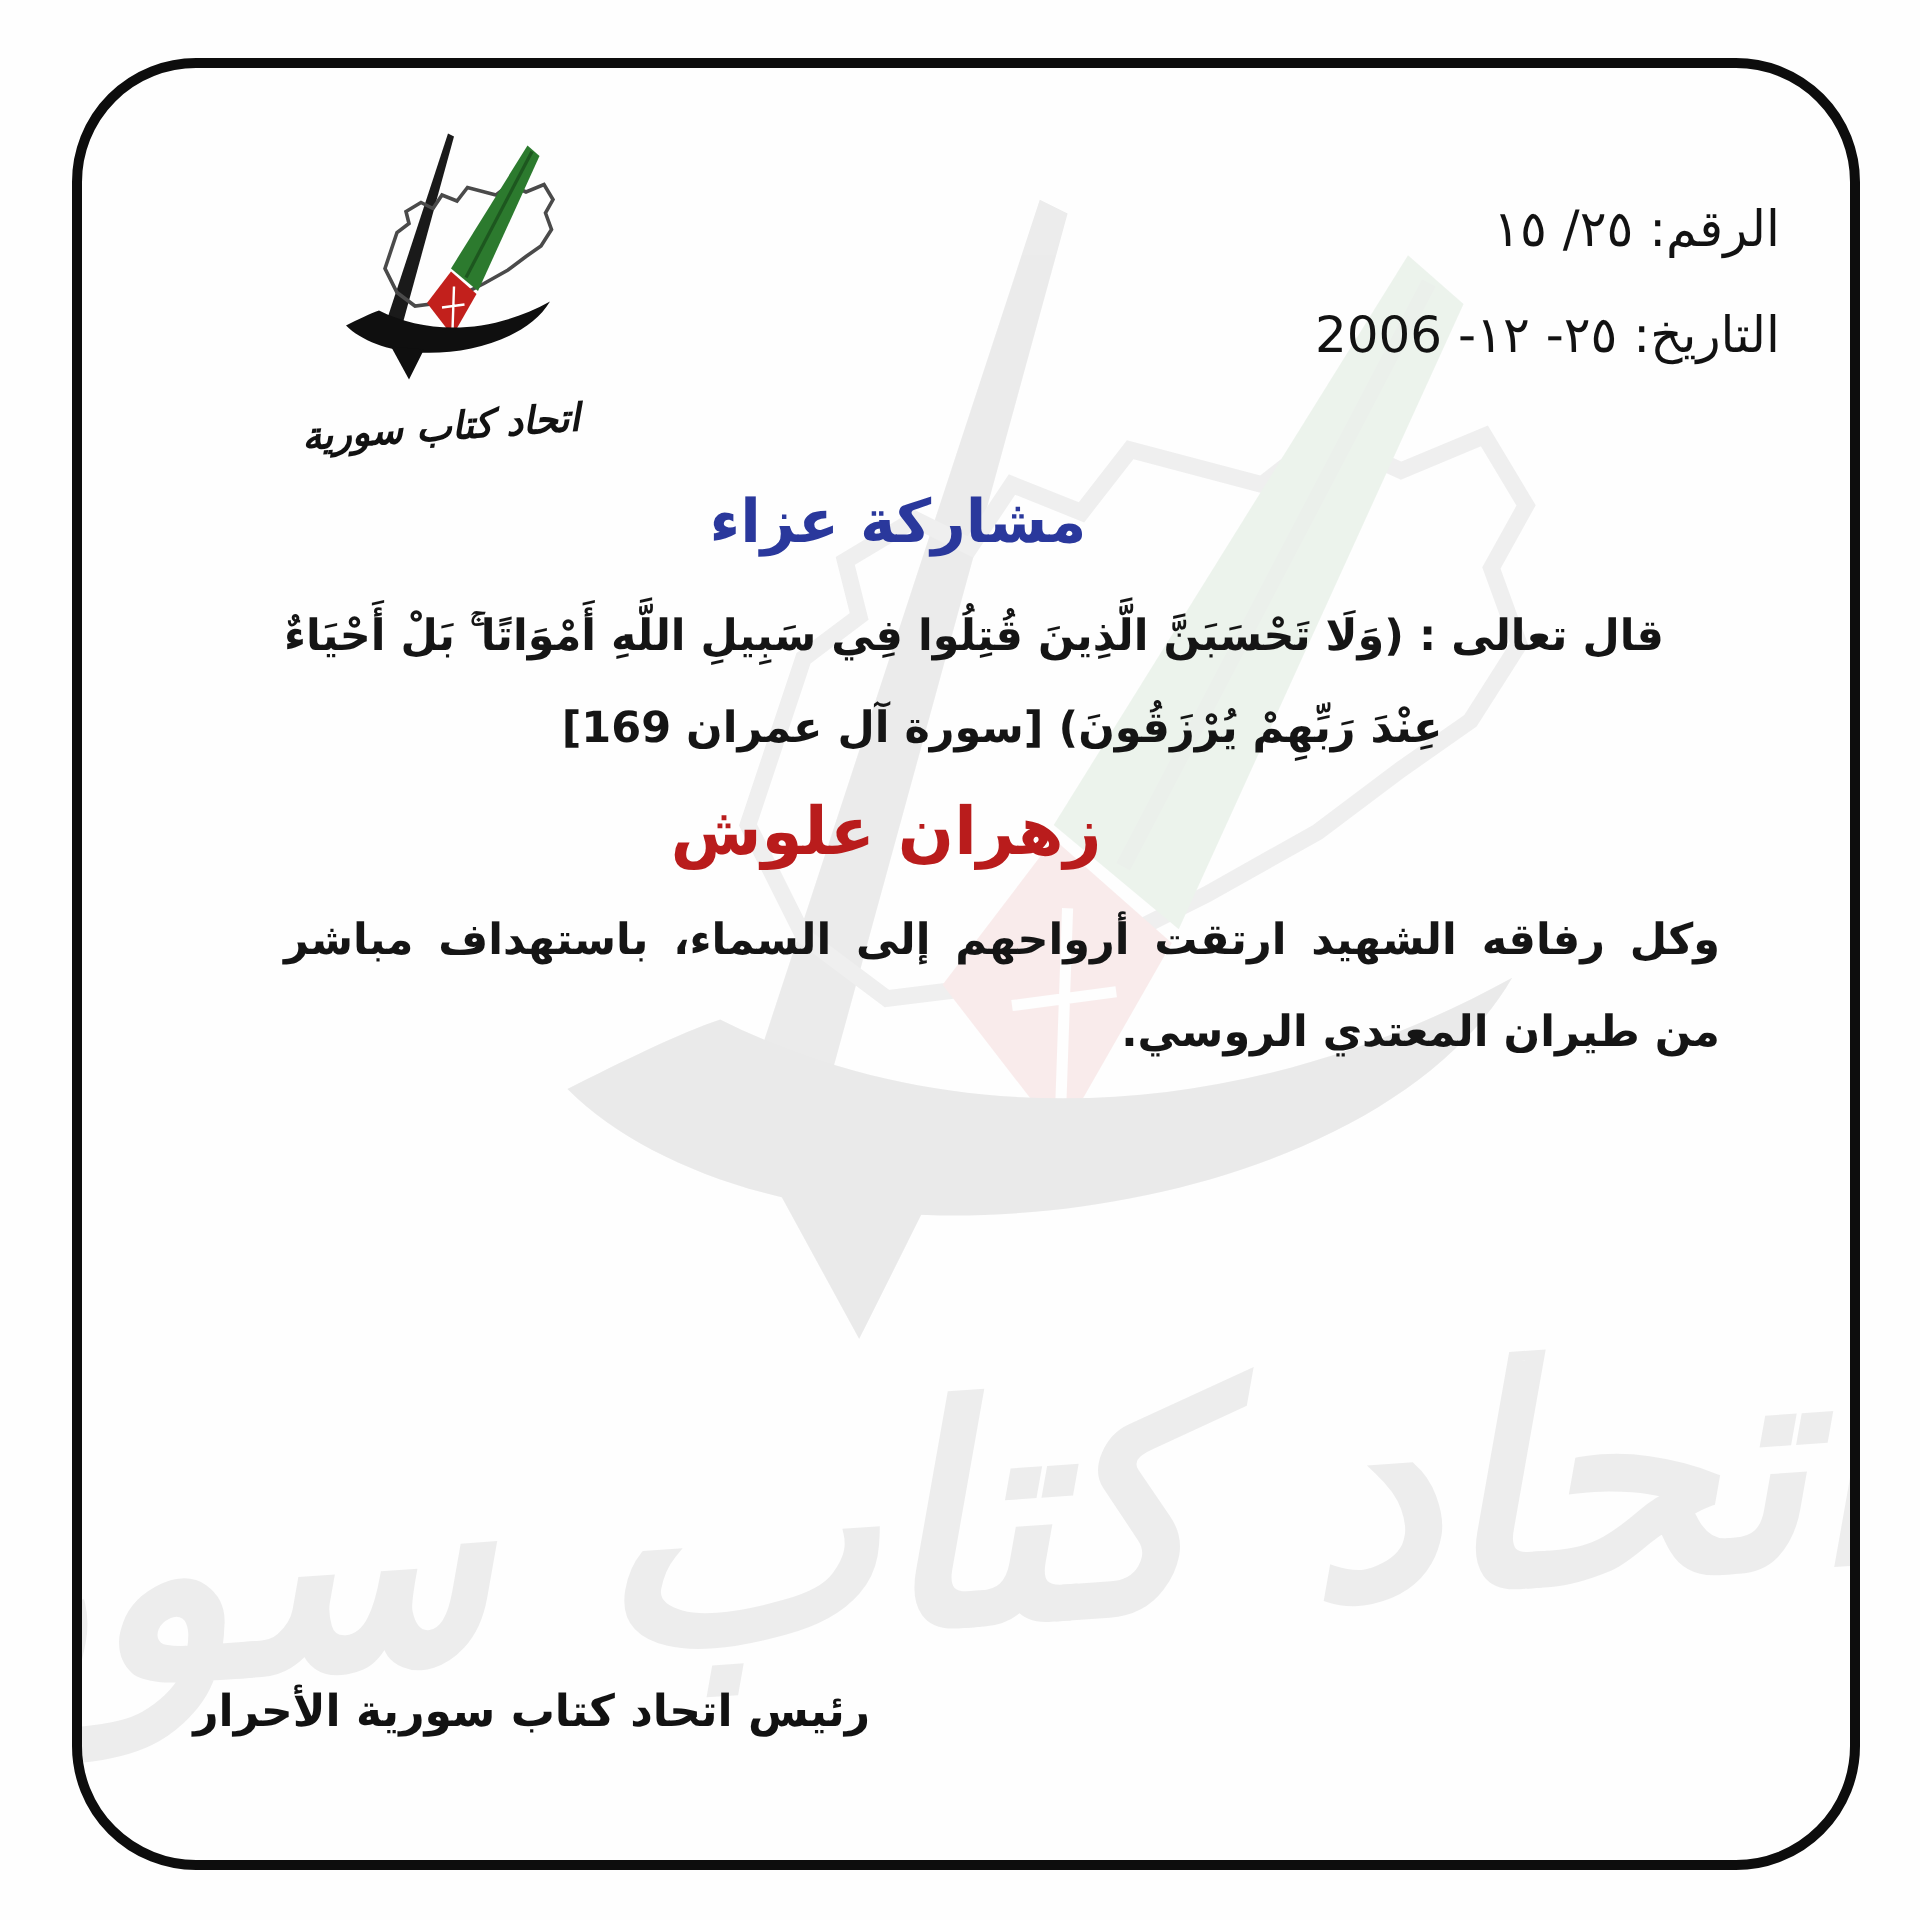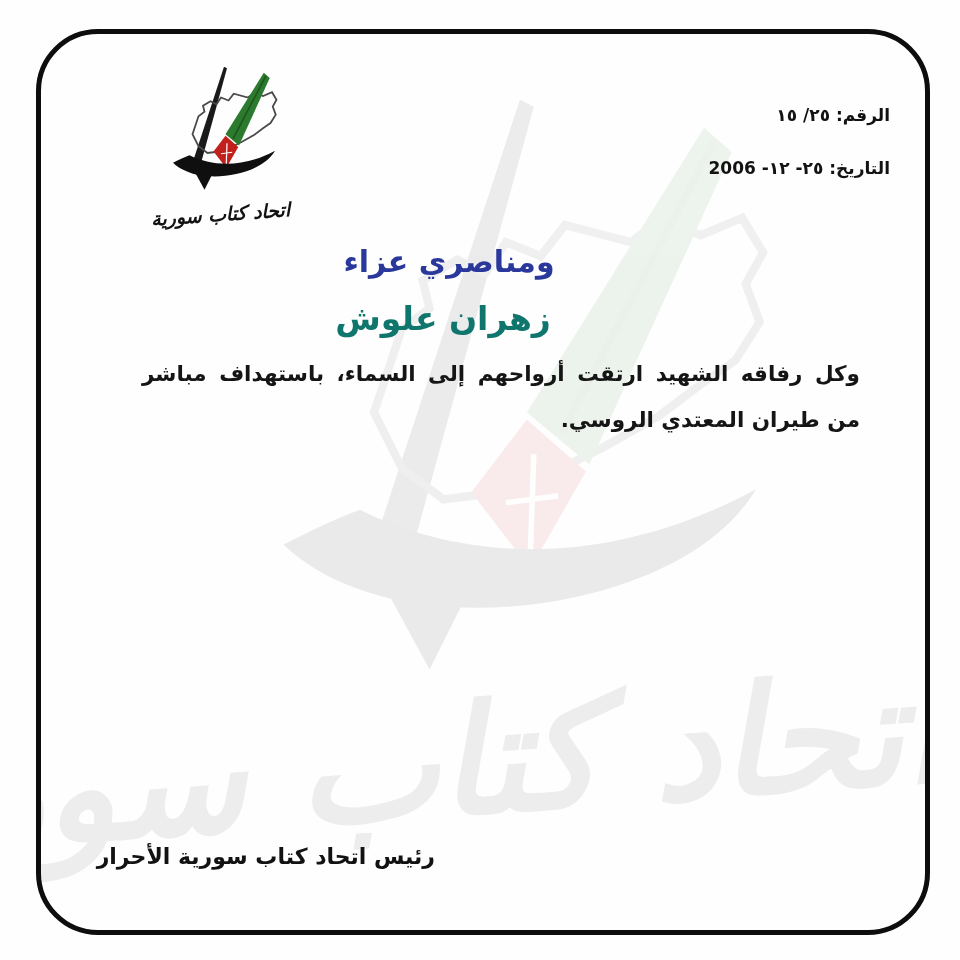--- a/index.html
+++ b/index.html
@@ -32,38 +32,38 @@
   .logo-block { position:absolute; left:138px; top:56px; width:165px; z-index:2; }
   .logo-emblem { width:120px; height:155px; display:block; margin:0 auto; }
   .logo-caption {
     margin-top:-8px; text-align:center; direction:rtl;
     font-size:19px; font-weight:bold; font-style:italic; color:#121212;
     white-space:nowrap; transform:rotate(-4deg);
   }
 
   .meta { position:absolute; top:102px; right:70px; z-index:2;
           direction:rtl; text-align:right; color:#121212; }
-  .meta-line { font-size:17px; font-weight:bold; line-height:26px; }
+  .meta-line { font-size:25px; font-weight:normal; line-height:26px; }
   .meta-line + .meta-line { margin-top:27px; }
 
   
   .content { position:absolute; top:243px; left:142px; right:100px; z-index:2;
              direction:rtl; color:#151515; }
   .doc-title {
     text-align:center; font-size:30px; font-weight:bold; color:#2a389c;
     transform:translateX(-52px); margin-bottom:15px; line-height:38px;
   }
   .par {
     font-size:21.5px; font-weight:bold; line-height:46px;
     text-align:justify; text-justify:inter-word; margin:0;
   }
   .par.indent { text-indent:28px; }
   .par.verse { text-align-last:center; }
   .martyr {
-    text-align:center; font-size:33px; font-weight:bold; color:#0f766e;
+    text-align:center; font-size:33px; font-weight:bold; color:#b91c1c;
     line-height:46px; margin:5px 0 9px; transform:translateX(-58px);
   }
 
   
   .signature { position:absolute; left:140px; top:833px; width:295px; z-index:2;
                direction:rtl; text-align:center; color:#121212; }
   .sig-line { font-size:22px; font-weight:bold; line-height:47px; white-space:nowrap; }
 </style>
 </head>
 <body>
@@ -105,21 +105,22 @@
       </svg>
     <div class="logo-caption">اتحاد كتاب سورية</div>
   </div>
 
   <div class="meta">
     <div class="meta-line">الرقم: ٢٥/ ١٥</div>
     <div class="meta-line">التاريخ: ٢٥- ١٢- 2006</div>
   </div>
 
   <div class="content">
-    <div class="doc-title">ومناصري عزاء</div>
+    <div class="doc-title">مشاركة عزاء</div>
+    <p class="par verse indent">قال تعالى : (وَلَا تَحْسَبَنَّ الَّذِينَ قُتِلُوا فِي سَبِيلِ اللَّهِ أَمْوَاتًا ۚ بَلْ أَحْيَاءٌ عِنْدَ رَبِّهِمْ يُرْزَقُونَ) [سورة آل عمران 169]</p>
     <div class="martyr">زهران علوش</div>
     <p class="par">وكل رفاقه الشهيد ارتقت أرواحهم إلى السماء، باستهداف مباشر من طيران المعتدي الروسي.</p>
   </div>
 
   <div class="signature">
     <div class="sig-line">رئيس اتحاد كتاب سورية الأحرار</div>
   </div>
 
 </div>
 

